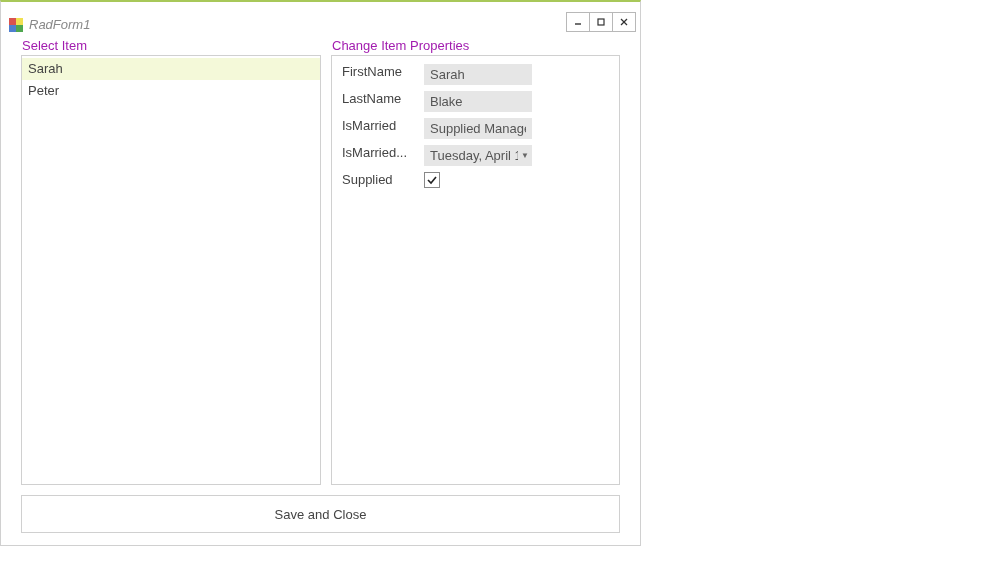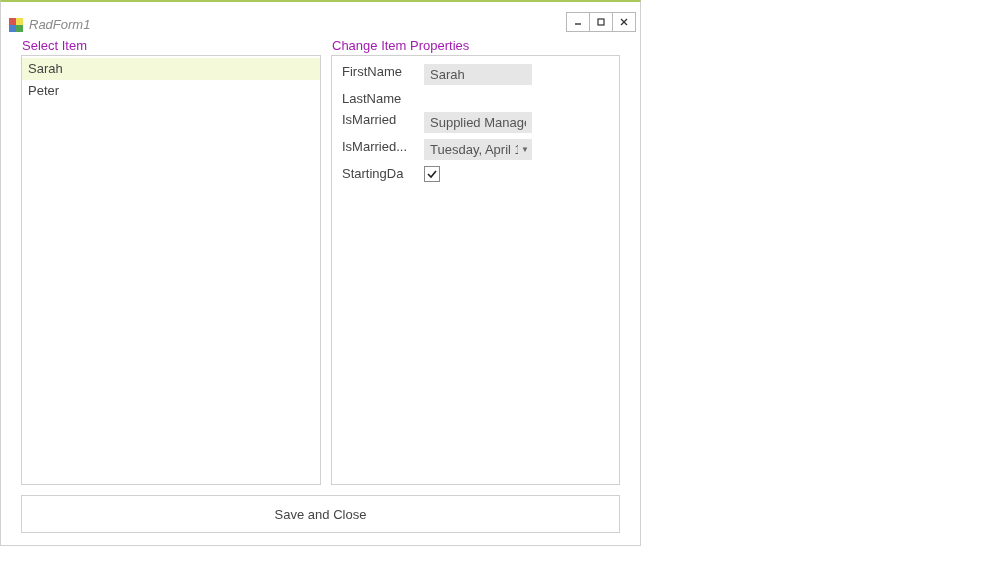--- a/index.html
+++ b/index.html
@@ -235,34 +235,35 @@
 
     <div class="panel panel-right">
       <div class="panel-label">Change Item Properties</div>
       <div class="form">
         <div class="form-row">
           <div class="form-label">FirstName</div>
           <input class="form-input" value="Sarah" style="">
         </div>
         <div class="form-row">
           <div class="form-label">LastName</div>
+          <input class="form-input" value="Blake" style="">
         </div>
         <div class="form-row">
           <div class="form-label">IsMarried</div>
           <input class="form-input" value="Supplied Manager" style="">
         </div>
         <div class="form-row">
           <div class="form-label">IsMarried...</div>
           <div class="datepicker">
             <div class="datepicker-text">Tuesday, April 1,</div>
             <div class="datepicker-caret">▼</div>
           </div>
         </div>
         <div class="form-row">
-          <div class="form-label">StartingDa</div>
+          <div class="form-label">Supplied</div>
           <div class="checkbox">
             <svg viewBox="0 0 12 12">
                 <polyline points="2,6 5,9 10,3" fill="none" stroke="#222" stroke-width="1.6"></polyline>
               </svg>
           </div>
         </div>
       </div>
     </div>
   </div>
 

